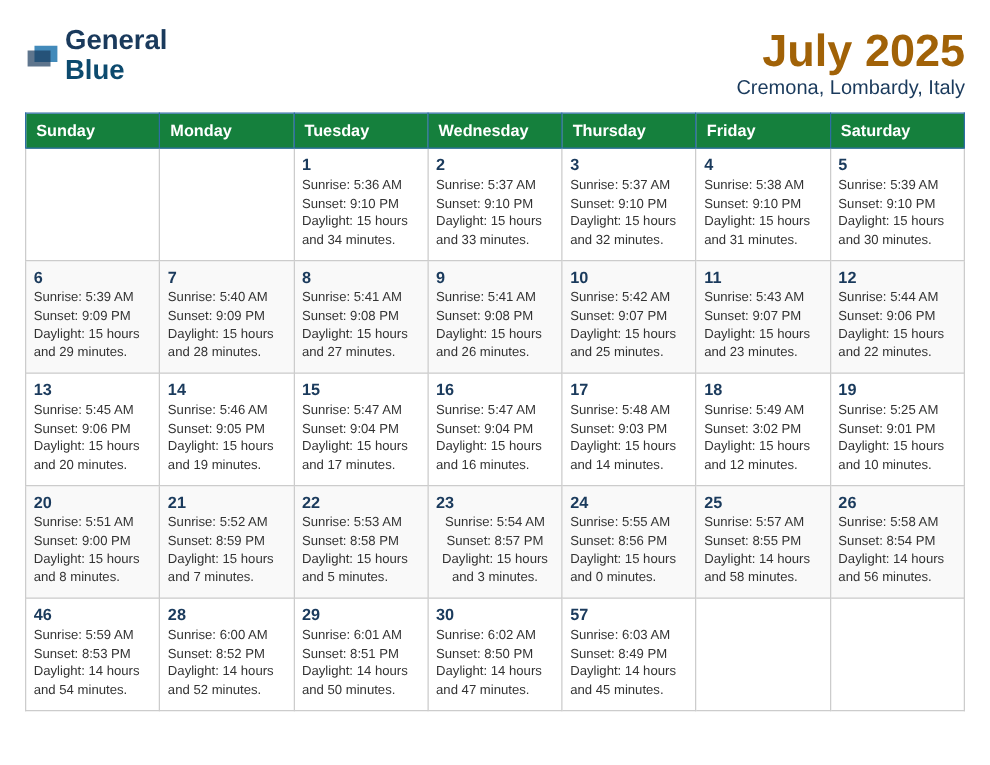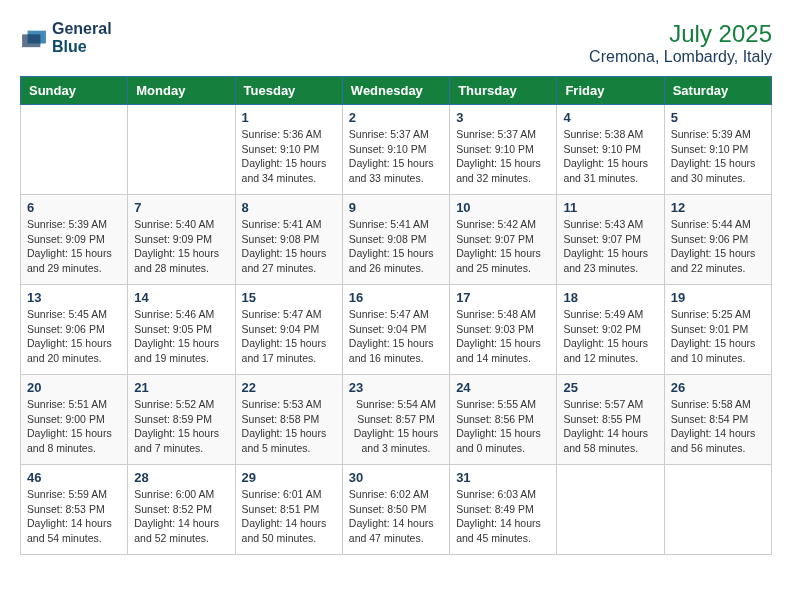--- a/index.html
+++ b/index.html
@@ -15,39 +15,39 @@
       justify-content: space-between;
       align-items: flex-start;
       margin-bottom: 10px;
     }
     .logo {
       display: flex;
       align-items: center;
       gap: 4px;
     }
     .logo-text {
-      font-size: 16px;
+      font-size: 22px;
       font-weight: bold;
       color: #1a3a5c;
       line-height: 1.1;
     }
     .logo-text span {
       color: #0c4a6e;
     }
     .logo-icon {
       width: 28px;
       height: 22px;
     }
     .title-block {
       text-align: right;
     }
     .month-title {
-      font-size: 24px;
-      font-weight: normal;
-      color: #15803d;
+      font-size: 36px;
+      font-weight: bold;
+      color: #a16207;
     }
     .location {
       font-size: 16px;
       color: #1a3a5c;
     }
     table {
       width: 100%;
       border-collapse: collapse;
       table-layout: fixed;
     }
@@ -247,21 +247,21 @@
         <td>
           <div class="day-num">17</div>
           <div class="cell-info" style="white-space: pre-line;">Sunrise: 5:48 AM
 Sunset: 9:03 PM
 Daylight: 15 hours
 and 14 minutes.</div>
         </td>
         <td>
           <div class="day-num">18</div>
           <div class="cell-info" style="white-space: pre-line;">Sunrise: 5:49 AM
-Sunset: 9:02 PM
+Sunset: 3:02 PM
 Daylight: 15 hours
 and 12 minutes.</div>
         </td>
         <td>
           <div class="day-num">19</div>
           <div class="cell-info" style="white-space: pre-line;">Sunrise: 5:25 AM
 Sunset: 9:01 PM
 Daylight: 15 hours
 and 10 minutes.</div>
         </td>
@@ -340,21 +340,21 @@
 and 50 minutes.</div>
         </td>
         <td>
           <div class="day-num">30</div>
           <div class="cell-info" style="white-space: pre-line;">Sunrise: 6:02 AM
 Sunset: 8:50 PM
 Daylight: 14 hours
 and 47 minutes.</div>
         </td>
         <td>
-          <div class="day-num">31</div>
+          <div class="day-num">57</div>
           <div class="cell-info" style="white-space: pre-line;">Sunrise: 6:03 AM
 Sunset: 8:49 PM
 Daylight: 14 hours
 and 45 minutes.</div>
         </td>
         <td class="empty-cell"></td>
         <td class="empty-cell"></td>
       </tr>
     </tbody>
 </table>

